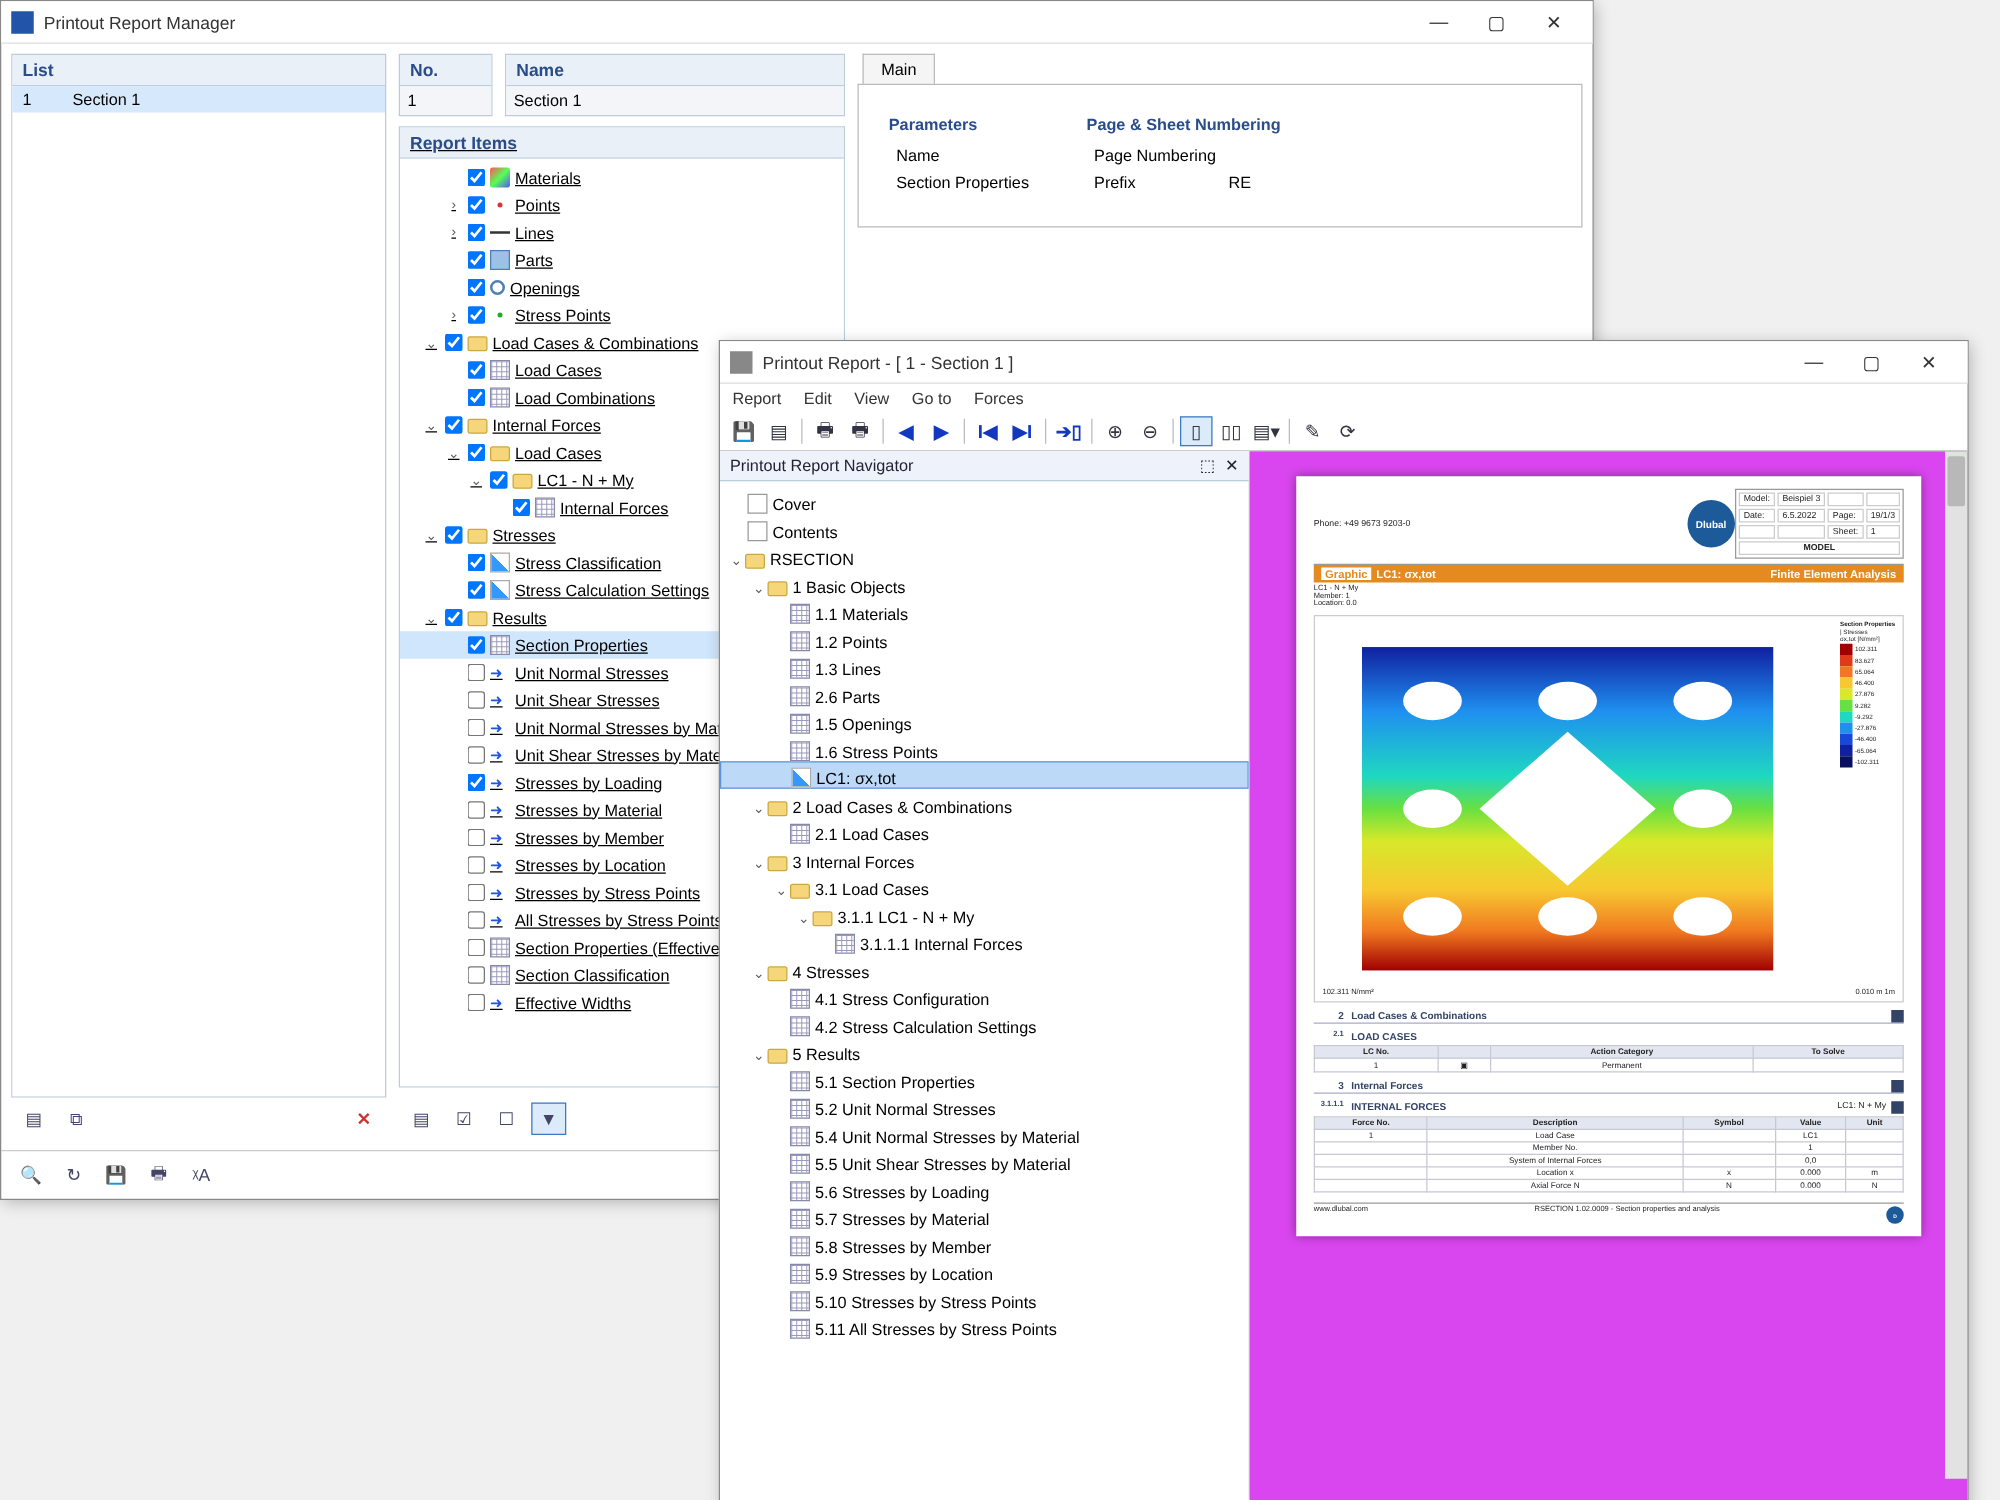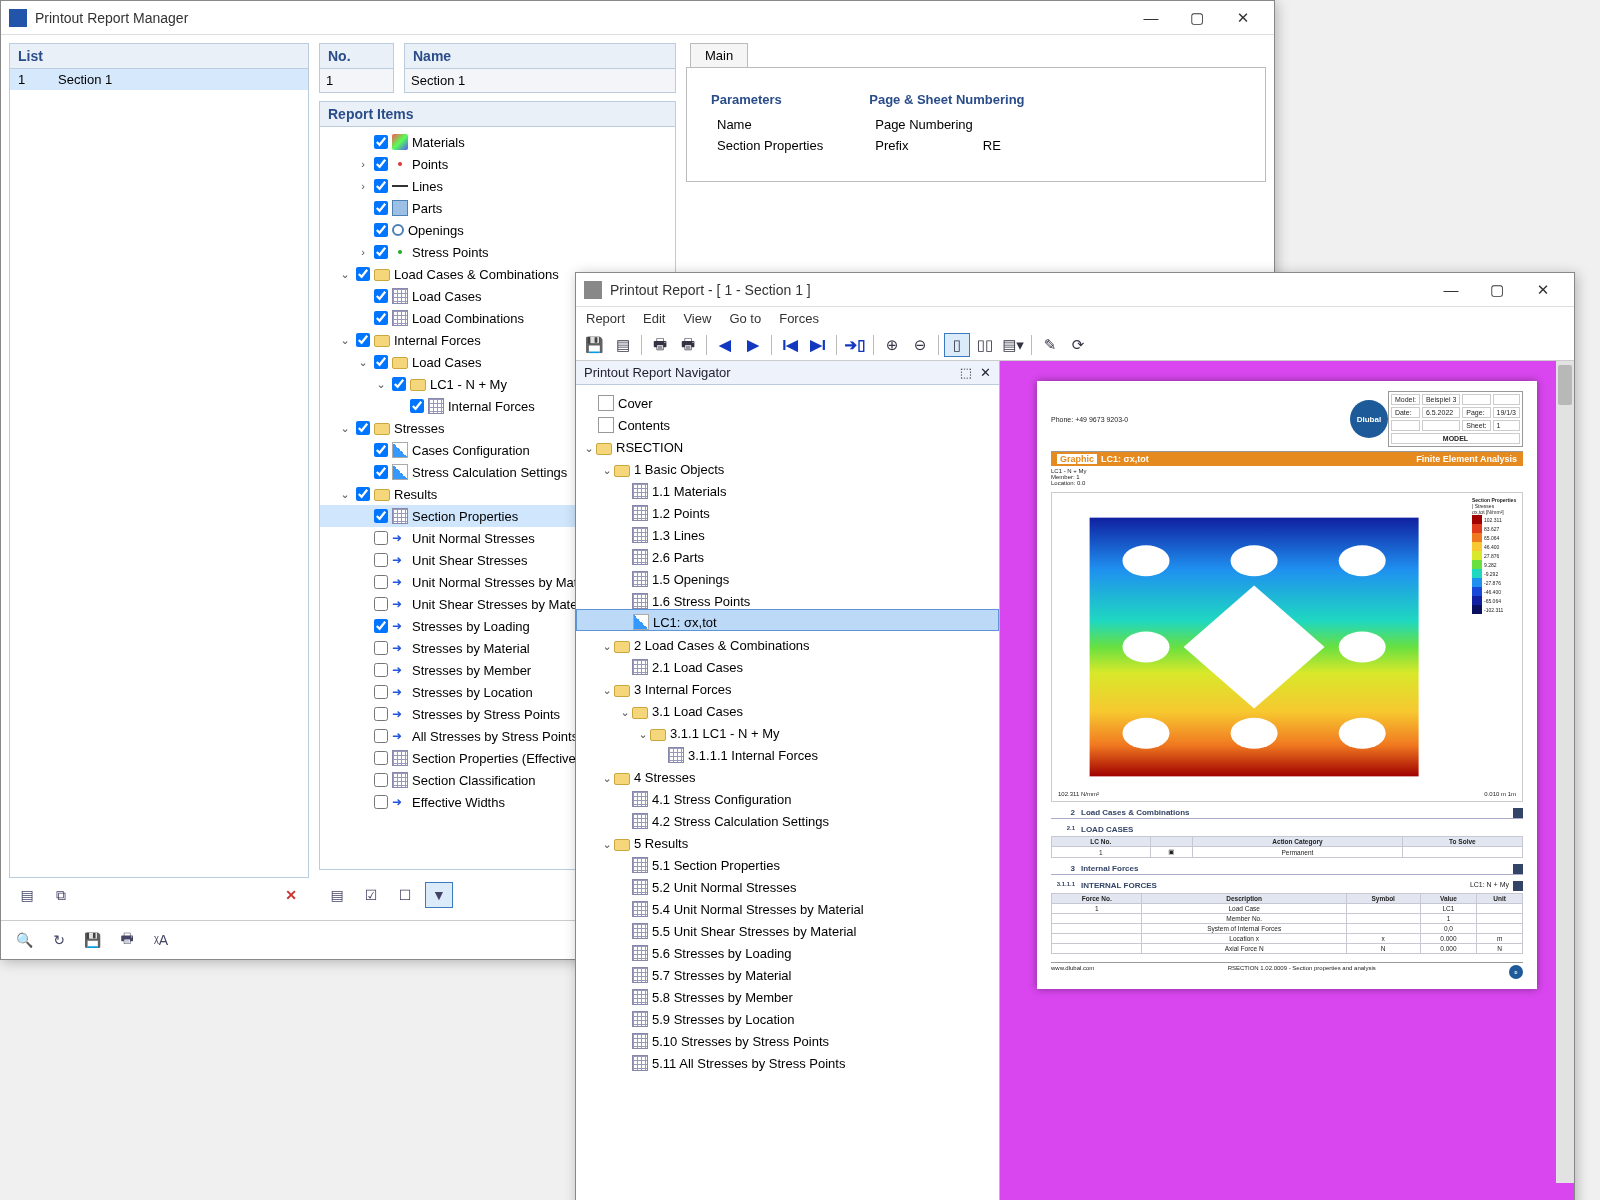--- a/index.html
+++ b/index.html
@@ -24,21 +24,21 @@
 .list-row { padding: 3px 8px; display:flex; }
 .list-row.sel { background: #d6e8fb; }
 .list-row .n { width: 40px; }
 
 #mid-col { flex: 1; display: flex; flex-direction: column; gap: 8px; min-width: 0;}
 #no-name { display:flex; gap:10px; }
 #no-name .panel:nth-child(1){width:75px;}
 #no-name .panel:nth-child(2){flex:1;}
 .fld { width:100%; border:none; background:#f3f5f8; padding:4px 6px; font-size:13px; }
 
-#report-items { flex:1; display:flex; flex-direction:column; min-height:0;}
+#report-items { flex:1; display:flex; flex-direction:column; min-height:0;text-decoration:underline;}
 #report-items .panel-b { flex:1; overflow:auto; padding:4px 0;}
 .tree-row { display:flex; align-items:center; height:22px; font-size:13px; white-space:nowrap; }
 .tree-row.sel { background:#cfe6fc; }
 .tw { display:inline-block; width:14px; text-align:center; color:#555; font-size:11px;}
 .cb { width:14px; height:14px; margin:0 4px; }
 .ic { width:16px; height:16px; margin-right:4px; display:inline-block; }
 .ic.sq { background:linear-gradient(135deg,#f55,#5f5,#55f); border-radius:2px;}
 .ic.dot-r {}
 .ic.dot-r::after{content:'';display:block;width:4px;height:4px;background:#d33;border-radius:50%;margin:6px;}
 .ic.dot-g::after{content:'';display:block;width:4px;height:4px;background:#2a2;border-radius:50%;margin:6px;}
@@ -249,21 +249,21 @@
               <span class="tw">⌄</span>
               <input type="checkbox" class="cb" checked="" style="">
               <span class="ic folder"></span>
               <span>Stresses</span>
             </div>
             <div class="tree-row">
               <span style="width:36px"></span>
               <span class="tw"></span>
               <input type="checkbox" class="cb" checked="" style="">
               <span class="ic chart"></span>
-              <span>Cases Configuration</span>
+              <span>Stress Classification</span>
             </div>
             <div class="tree-row">
               <span style="width:36px"></span>
               <span class="tw"></span>
               <input type="checkbox" class="cb" checked="" style="">
               <span class="ic chart"></span>
               <span>Stress Calculation Settings</span>
             </div>
             <div class="tree-row">
               <span style="width:18px"></span>

